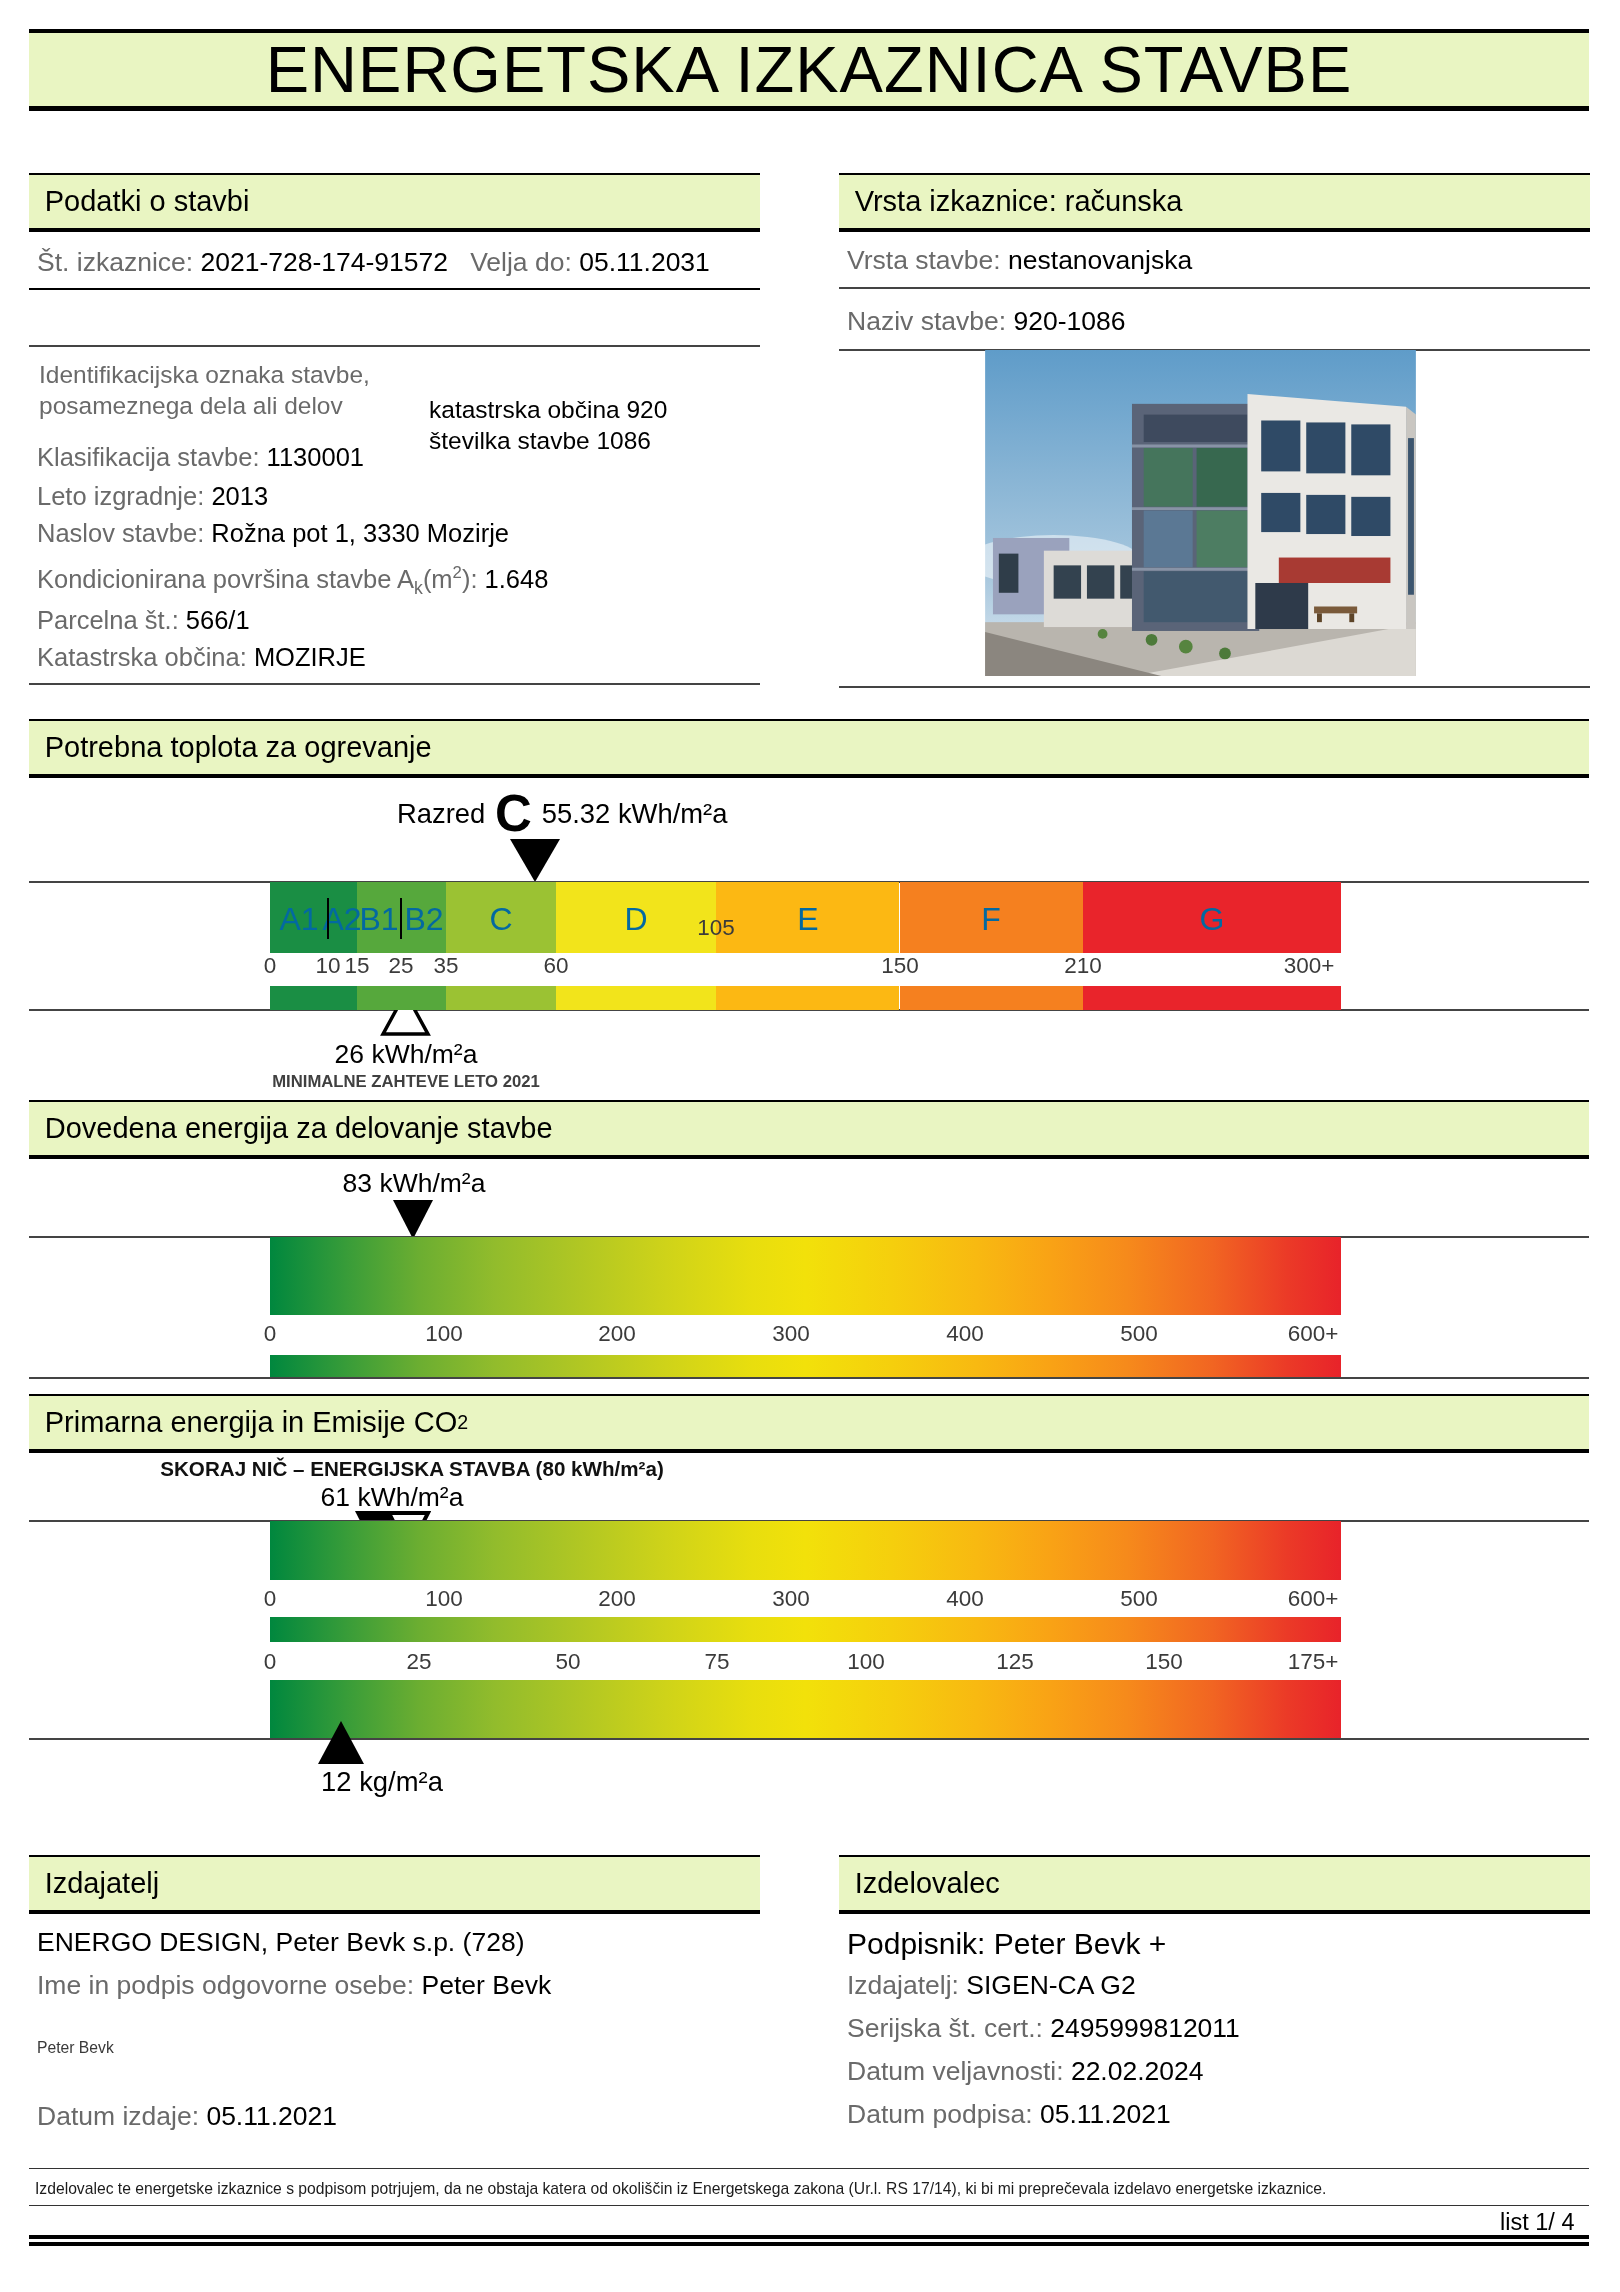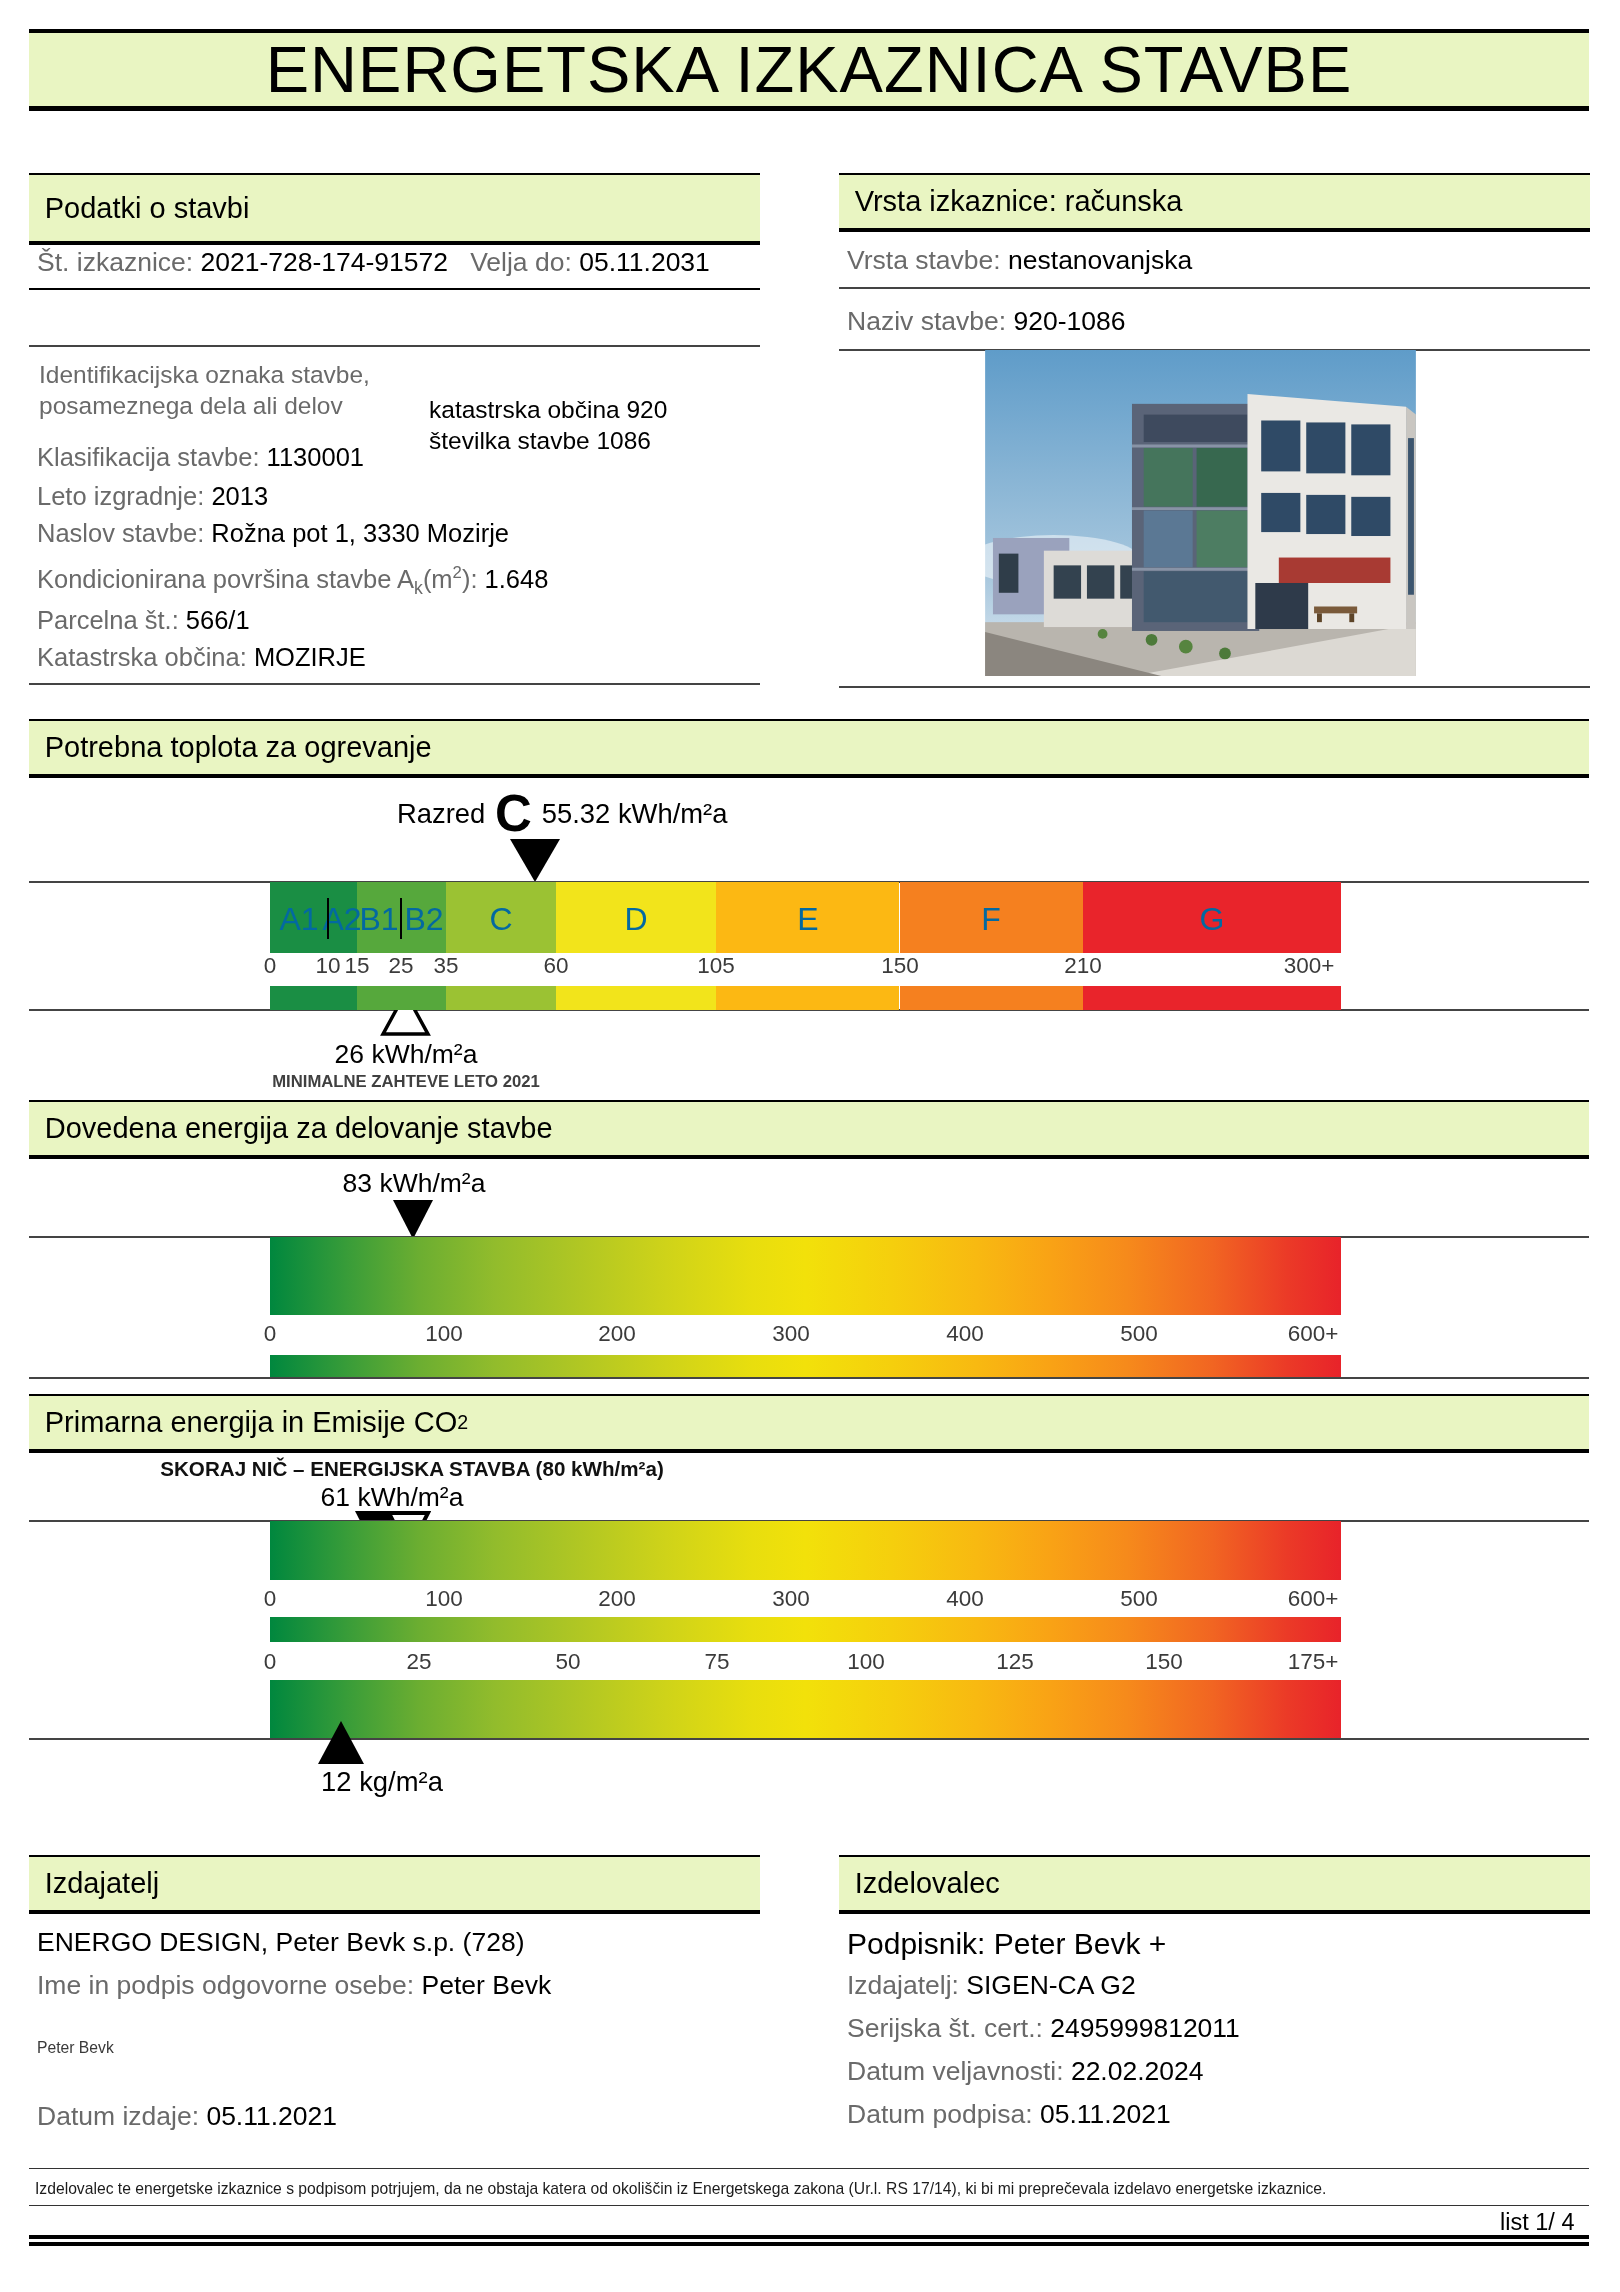--- a/index.html
+++ b/index.html
@@ -35,21 +35,21 @@
   .small-sig{font-size:15.7px;color:#3a3a3a;}
   .foot{font-size:15.7px;color:#1c1c1c;}
 </style>
 </head>
 <body>
 
 <div class="page" id="page">
 
   <div class="titlebar grn" style="background: rgb(233, 245, 194);">ENERGETSKA IZKAZNICA STAVBE</div>
 
-  <div class="grnbar grn" style="left: 29px; top: 173px; width: 731px; height: 72px; background: rgb(233, 245, 194);">Podatki o stavbi</div>
+  <div class="grnbar grn" style="left: 29px; top: 173px; width: 731px; height: 59px; background: rgb(233, 245, 194);">Podatki o stavbi</div>
   <div class="grnbar grn" style="left: 839px; top: 173px; width: 751px; height: 59px; background: rgb(233, 245, 194);">Vrsta izkaznice: računska</div>
 
   <div class="trow" style="left:37px;top:247px;font-size:26.5px;">
     <span class="lbl">Št. izkaznice:</span>
     <span class="val">2021-728-174-91572</span>&nbsp;&nbsp;
     <span class="lbl">Velja do:</span>
     <span class="val">05.11.2031</span>
   </div>
   <div class="hline blk" style="left:29px;top:288px;width:731px;"></div>
 
@@ -263,21 +263,21 @@
     <div class="cls-letter" style="left: 991px; top: 901px;">F</div>
     <div class="cls-letter" style="left: 1212px; top: 901px;">G</div>
     <div class="seg" style="left: 327px; top: 898px; width: 2px; height: 41px; background: rgb(0, 0, 0);"></div>
     <div class="seg" style="left: 400px; top: 898px; width: 2px; height: 41px; background: rgb(0, 0, 0);"></div>
     <div class="tick" style="left: 270px; top: 953px;">0</div>
     <div class="tick" style="left: 328px; top: 953px;">10</div>
     <div class="tick" style="left: 357px; top: 953px;">15</div>
     <div class="tick" style="left: 401px; top: 953px;">25</div>
     <div class="tick" style="left: 446px; top: 953px;">35</div>
     <div class="tick" style="left: 556px; top: 953px;">60</div>
-    <div class="tick" style="left: 716px; top: 953px;">105</div>
+    <div class="tick" style="left: 716px; top: 915px;">105</div>
     <div class="tick" style="left: 900px; top: 953px;">150</div>
     <div class="tick" style="left: 1083px; top: 953px;">210</div>
     <div class="tick" style="left: 1309px; top: 953px;">300+</div>
     <div class="tick" style="left: 270px; top: 1321px;">0</div>
     <div class="tick" style="left: 444px; top: 1321px;">100</div>
     <div class="tick" style="left: 617px; top: 1321px;">200</div>
     <div class="tick" style="left: 791px; top: 1321px;">300</div>
     <div class="tick" style="left: 965px; top: 1321px;">400</div>
     <div class="tick" style="left: 1139px; top: 1321px;">500</div>
     <div class="tick" style="left: 1313px; top: 1321px;">600+</div>

